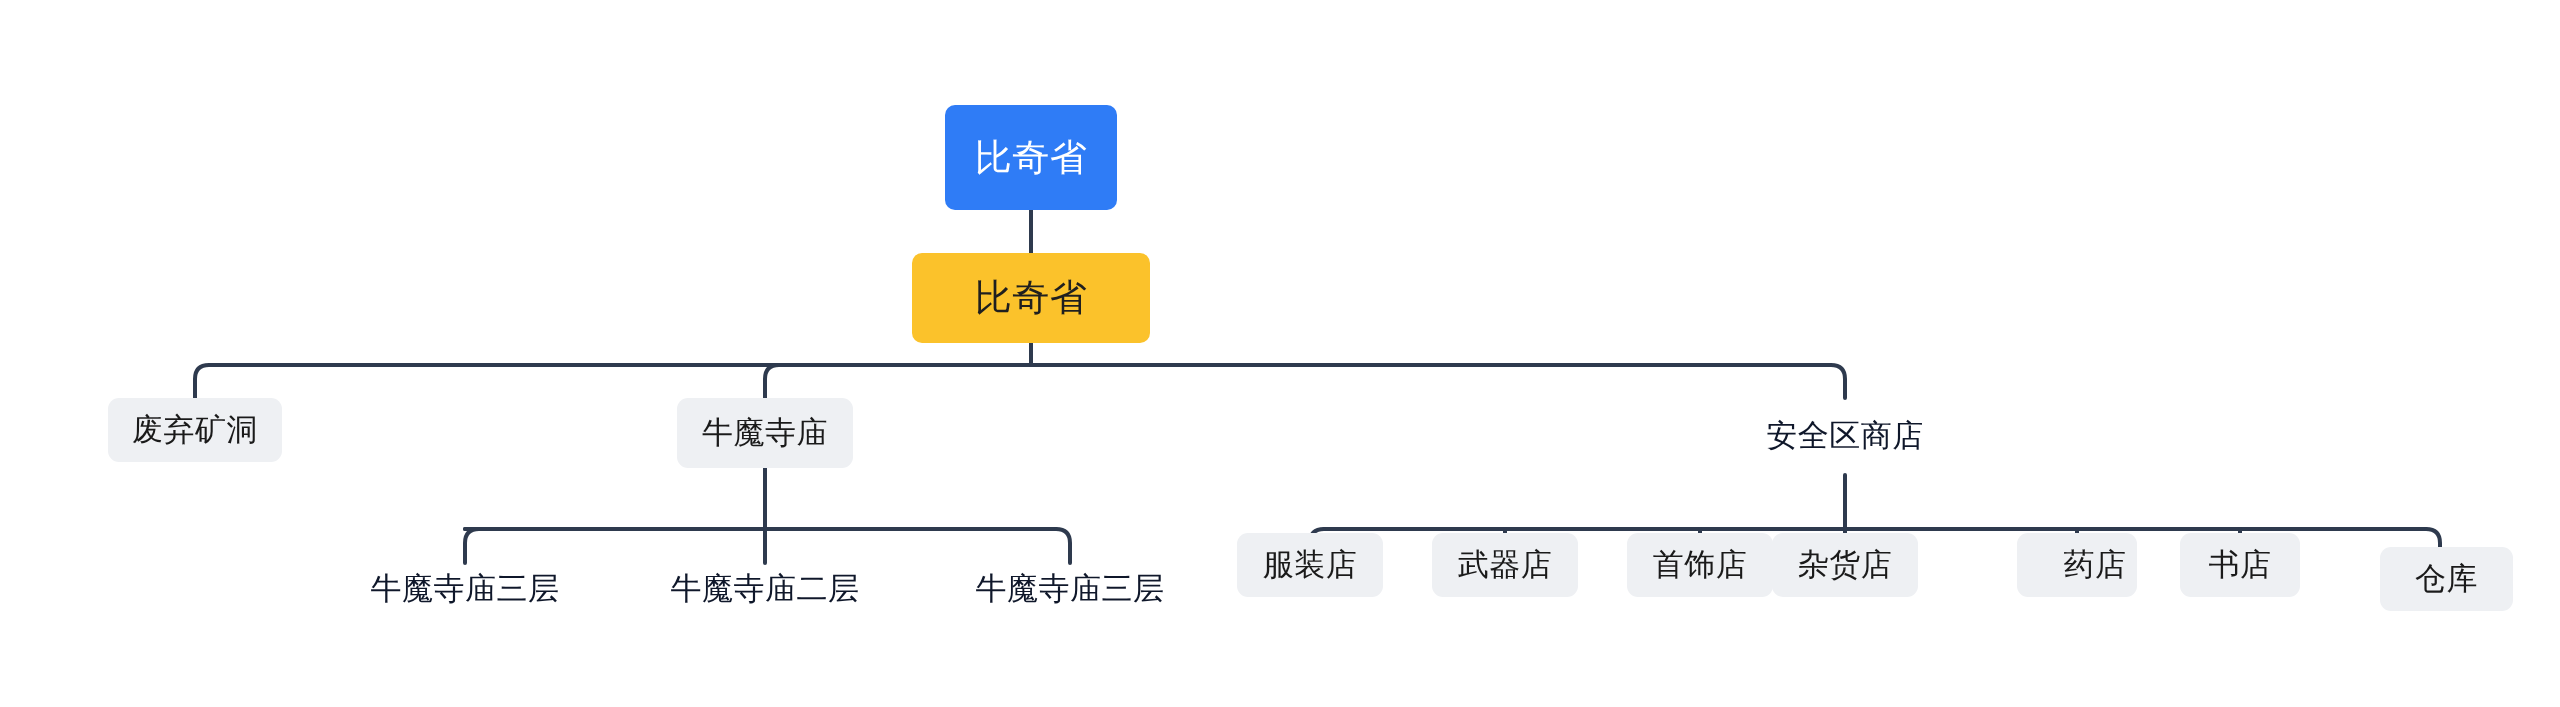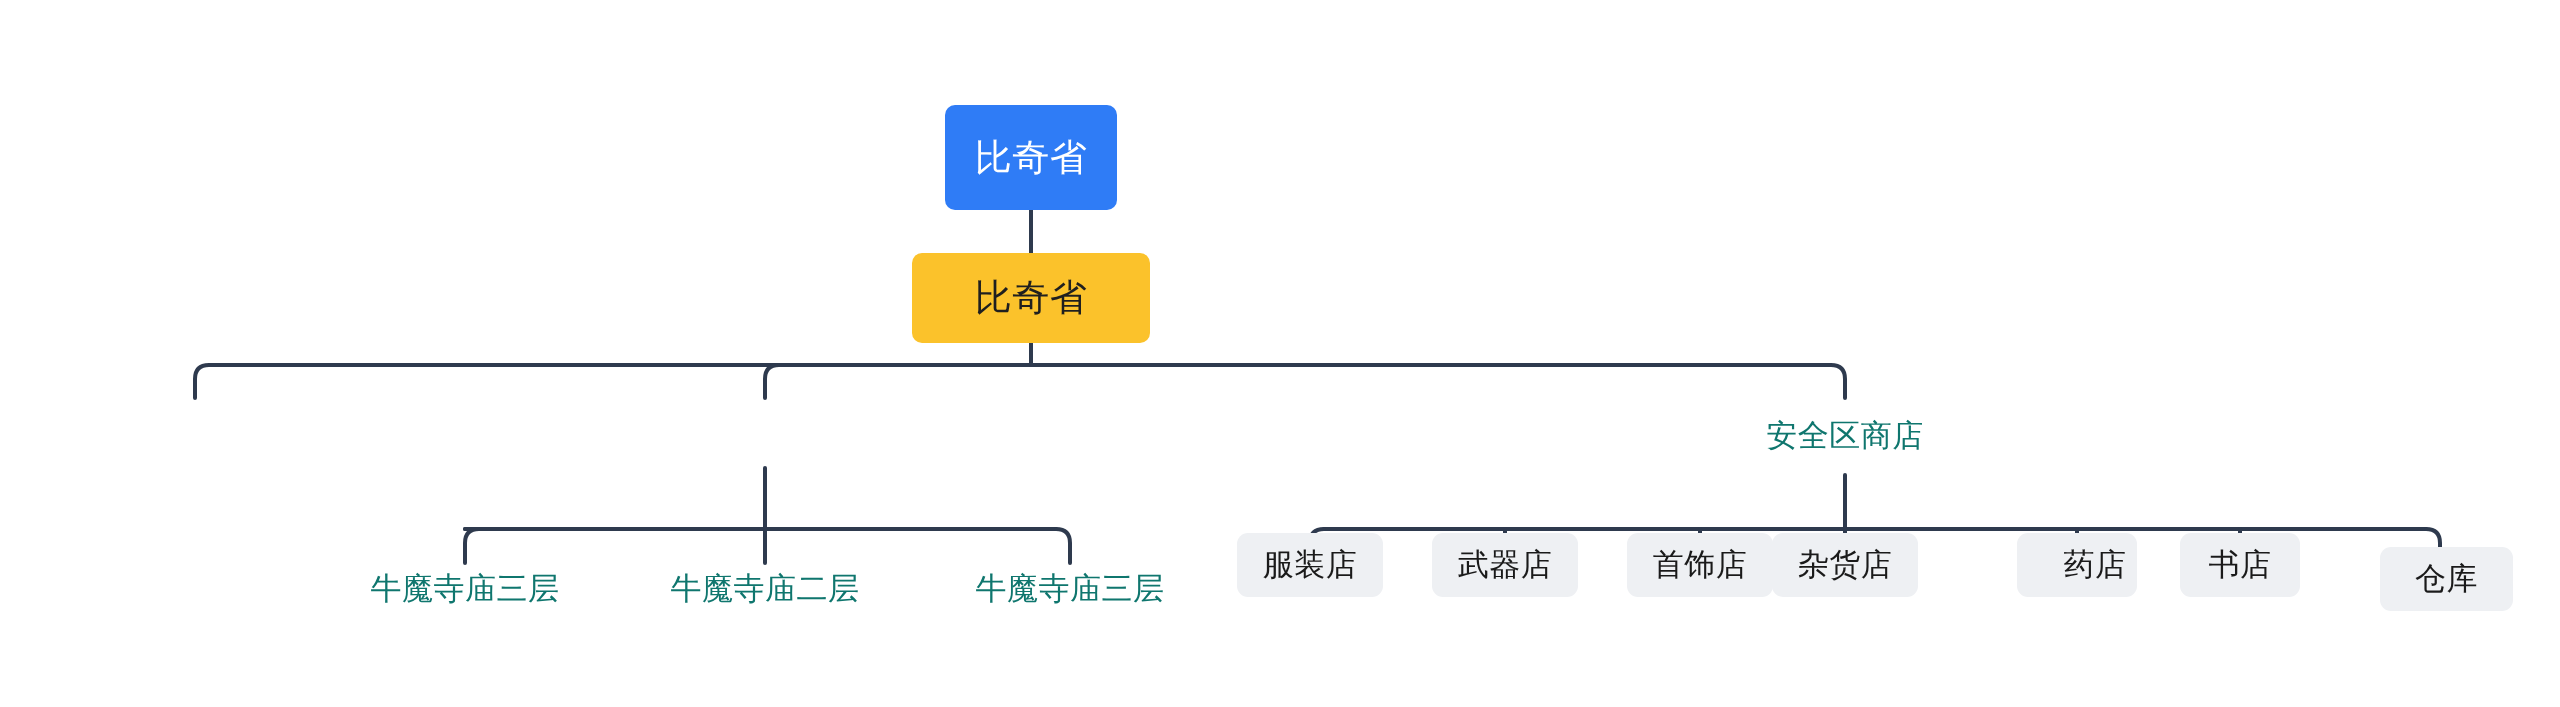--- a/index.html
+++ b/index.html
@@ -52,21 +52,21 @@
   .node-box {
     background: #eef0f3;
     color: #1a1a1a;
     border-radius: 11px;
     font-size: 31px;
     font-weight: 400;
   }
   
   .node-plain {
     background: transparent;
-    color: #0f766e;
+    color: #0f172a;
     font-size: 31px;
     font-weight: 400;
   }
 </style>
 </head>
 <body>
 
 <div id="canvas">
 
   <svg id="links" viewBox="0 0 2560 707" xmlns="http://www.w3.org/2000/svg">
@@ -107,21 +107,27 @@
   </svg>
 
   <div class="node node-root" style="left:945px; top:105px; width:172px; height:105px;">
     <span>比奇省</span>
   </div>
 
   <div class="node node-l2" style="left:912px; top:253px; width:238px; height:90px;">
     <span>比奇省</span>
   </div>
 
+  <div class="node node-box" style="left:108px; top:398px; width:174px; height:64px;">
+    <span>废弃矿洞</span>
+  </div>
 
+  <div class="node node-box" style="left:677px; top:398px; width:176px; height:70px;">
+    <span>牛魔寺庙</span>
+  </div>
 
   <div class="node node-plain" style="left:1700px; top:408px; width:290px; height:56px;">
     <span>安全区商店</span>
   </div>
 
   <div class="node node-plain" style="left:345px; top:563px; width:240px; height:52px;">
     <span>牛魔寺庙三层</span>
   </div>
 
   <div class="node node-plain" style="left:645px; top:563px; width:240px; height:52px;">

